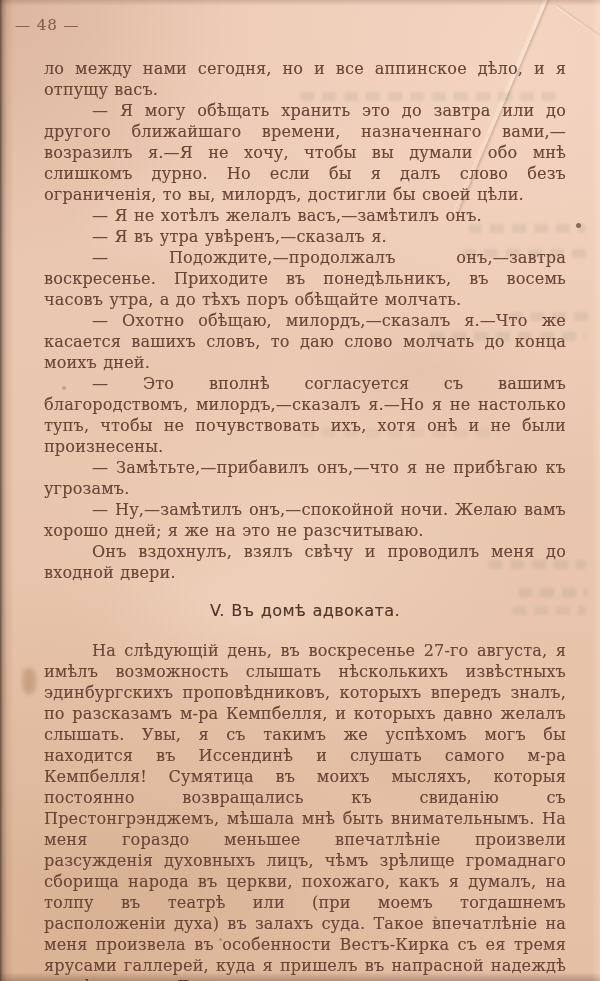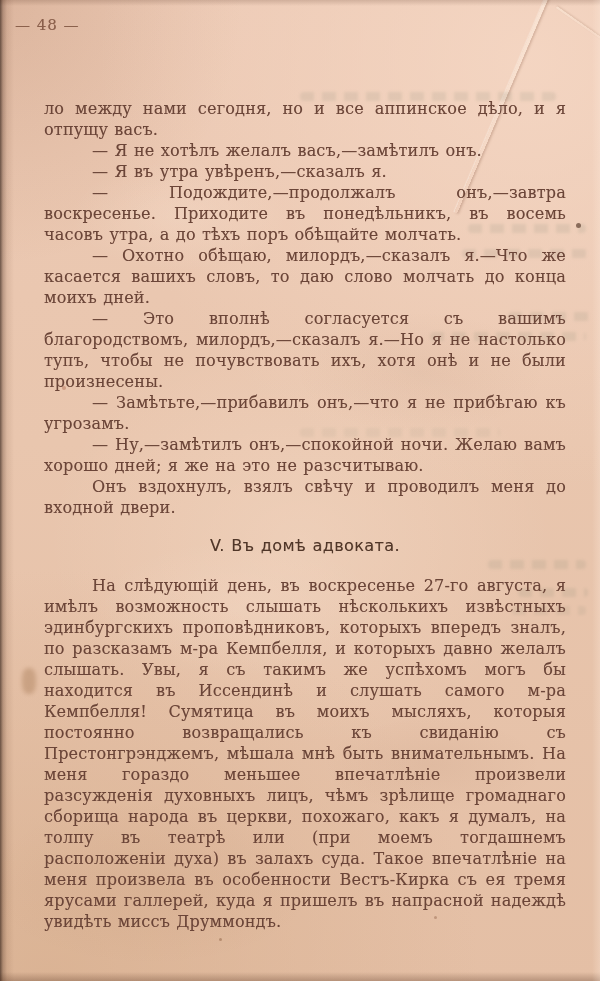--- a/index.html
+++ b/index.html
@@ -76,21 +76,21 @@
     font-size:15px;color:var(--faded-ink);letter-spacing:1px;
     text-shadow:0.2px 0.2px 0 rgba(138,95,75,.4);
   }
   .body-text{
     position:absolute;left:44px;top:58px;width:522px;
     font-size:16px;line-height:21px;color:var(--ink);
     text-align:justify;letter-spacing:0.2px;word-spacing:1px;
     text-shadow:0.2px 0.2px 0 rgba(107,69,56,.35);
   }
   .body-text p{margin:0;text-indent:48px;}
-  .body-text p.noindent{text-indent:0;margin-top:40px;}
+  .body-text p.noindent{text-indent:0;}
   .body-text h2{
     margin:17px 0 19px;text-align:center;text-indent:0;
     font-family:"DejaVu Sans","Liberation Sans",sans-serif;
     font-weight:normal;font-size:16px;letter-spacing:0.4px;
     color:var(--heading-ink);
     text-shadow:0.3px 0.3px 0 rgba(80,54,40,.35);
   }
 </style>
 </head>
 <body>
@@ -114,20 +114,21 @@
   <div class="speck s1"></div>
   <div class="speck s2"></div>
   <div class="speck s3"></div>
   <div class="speck s4"></div>
   <div class="speck s5"></div>
 
   <div class="pageno">— 48 —</div>
 
   <div class="body-text">
       <p class="noindent">ло между нами сегодня, но и все аппинское дѣло, и я отпущу васъ.</p>
+      <p>— Я могу обѣщать хранить это до завтра или до другого ближайшаго времени, назначеннаго вами,—возразилъ я.—Я не хочу, чтобы вы думали обо мнѣ слишкомъ дурно. Но если бы я далъ слово безъ ограниченія, то вы, милордъ, достигли бы своей цѣли.</p>
       <p>— Я не хотѣлъ желалъ васъ,—замѣтилъ онъ.</p>
       <p>— Я въ утра увѣренъ,—сказалъ я.</p>
       <p>— Подождите,—продолжалъ онъ,—завтра воскресенье. Приходите въ понедѣльникъ, въ восемь часовъ утра, а до тѣхъ поръ обѣщайте молчать.</p>
       <p>— Охотно обѣщаю, милордъ,—сказалъ я.—Что же касается вашихъ словъ, то даю слово молчать до конца моихъ дней.</p>
       <p>— Это вполнѣ согласуется съ вашимъ благородствомъ, милордъ,—сказалъ я.—Но я не настолько тупъ, чтобы не почувствовать ихъ, хотя онѣ и не были произнесены.</p>
       <p>— Замѣтьте,—прибавилъ онъ,—что я не прибѣгаю къ угрозамъ.</p>
       <p>— Ну,—замѣтилъ онъ,—спокойной ночи. Желаю вамъ хорошо дней; я же на это не разсчитываю.</p>
       <p>Онъ вздохнулъ, взялъ свѣчу и проводилъ меня до входной двери.</p>
       <h2>V. Въ домѣ адвоката.</h2>
       <p>На слѣдующій день, въ воскресенье 27-го августа, я имѣлъ возможность слышать нѣсколькихъ извѣстныхъ эдинбургскихъ проповѣдниковъ, которыхъ впередъ зналъ, по разсказамъ м-ра Кемпбелля, и которыхъ давно желалъ слышать. Увы, я съ такимъ же успѣхомъ могъ бы находится въ Иссендинѣ и слушать самого м-ра Кемпбелля! Сумятица въ моихъ мысляхъ, которыя постоянно возвращались къ свиданію съ Престонгрэнджемъ, мѣшала мнѣ быть внимательнымъ. На меня гораздо меньшее впечатлѣніе произвели разсужденія духовныхъ лицъ, чѣмъ зрѣлище громаднаго сборища народа въ церкви, похожаго, какъ я думалъ, на толпу въ театрѣ или (при моемъ тогдашнемъ расположеніи духа) въ залахъ суда. Такое впечатлѣніе на меня произвела въ особенности Вестъ-Кирка съ ея тремя ярусами галлерей, куда я пришелъ въ напрасной надеждѣ увидѣть миссъ Друммондъ.</p>

